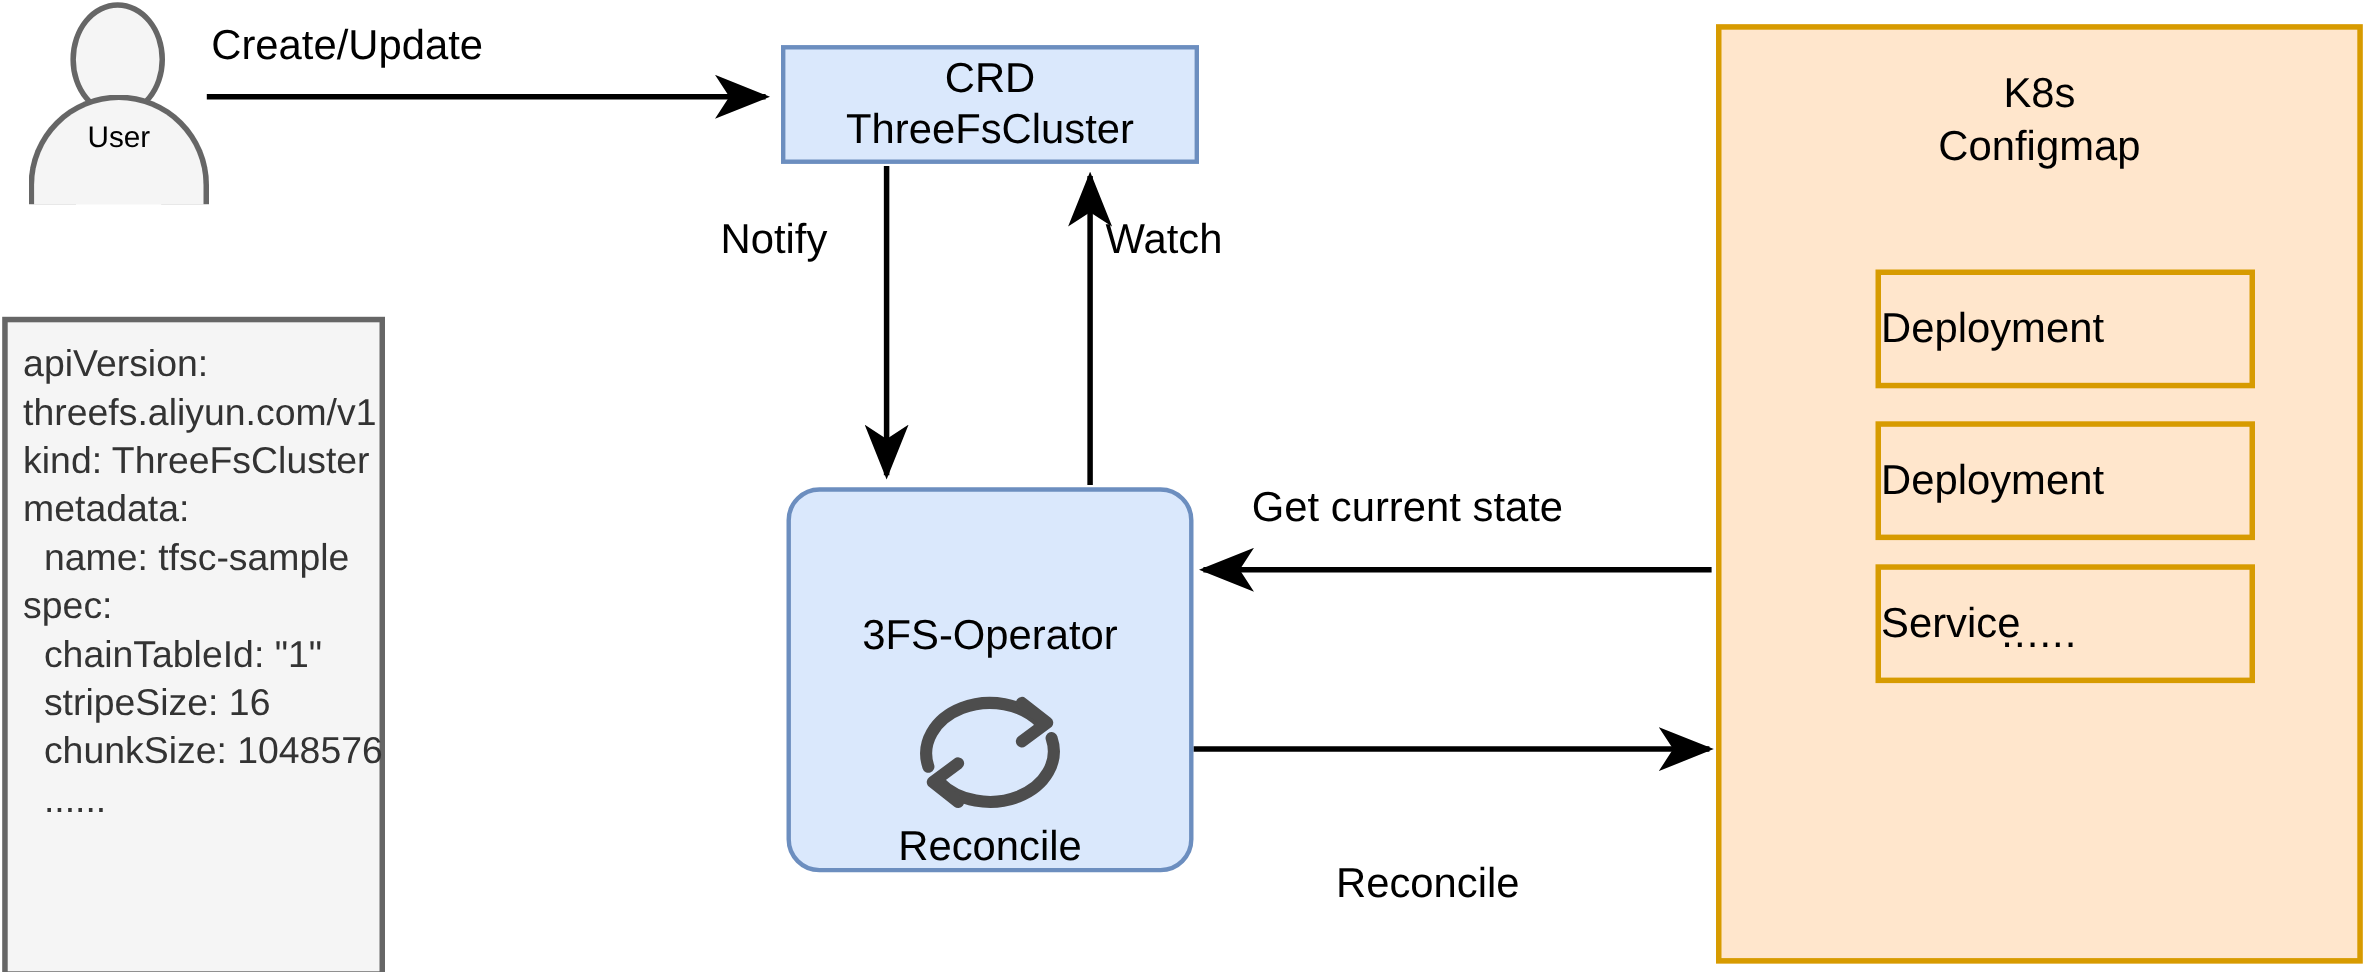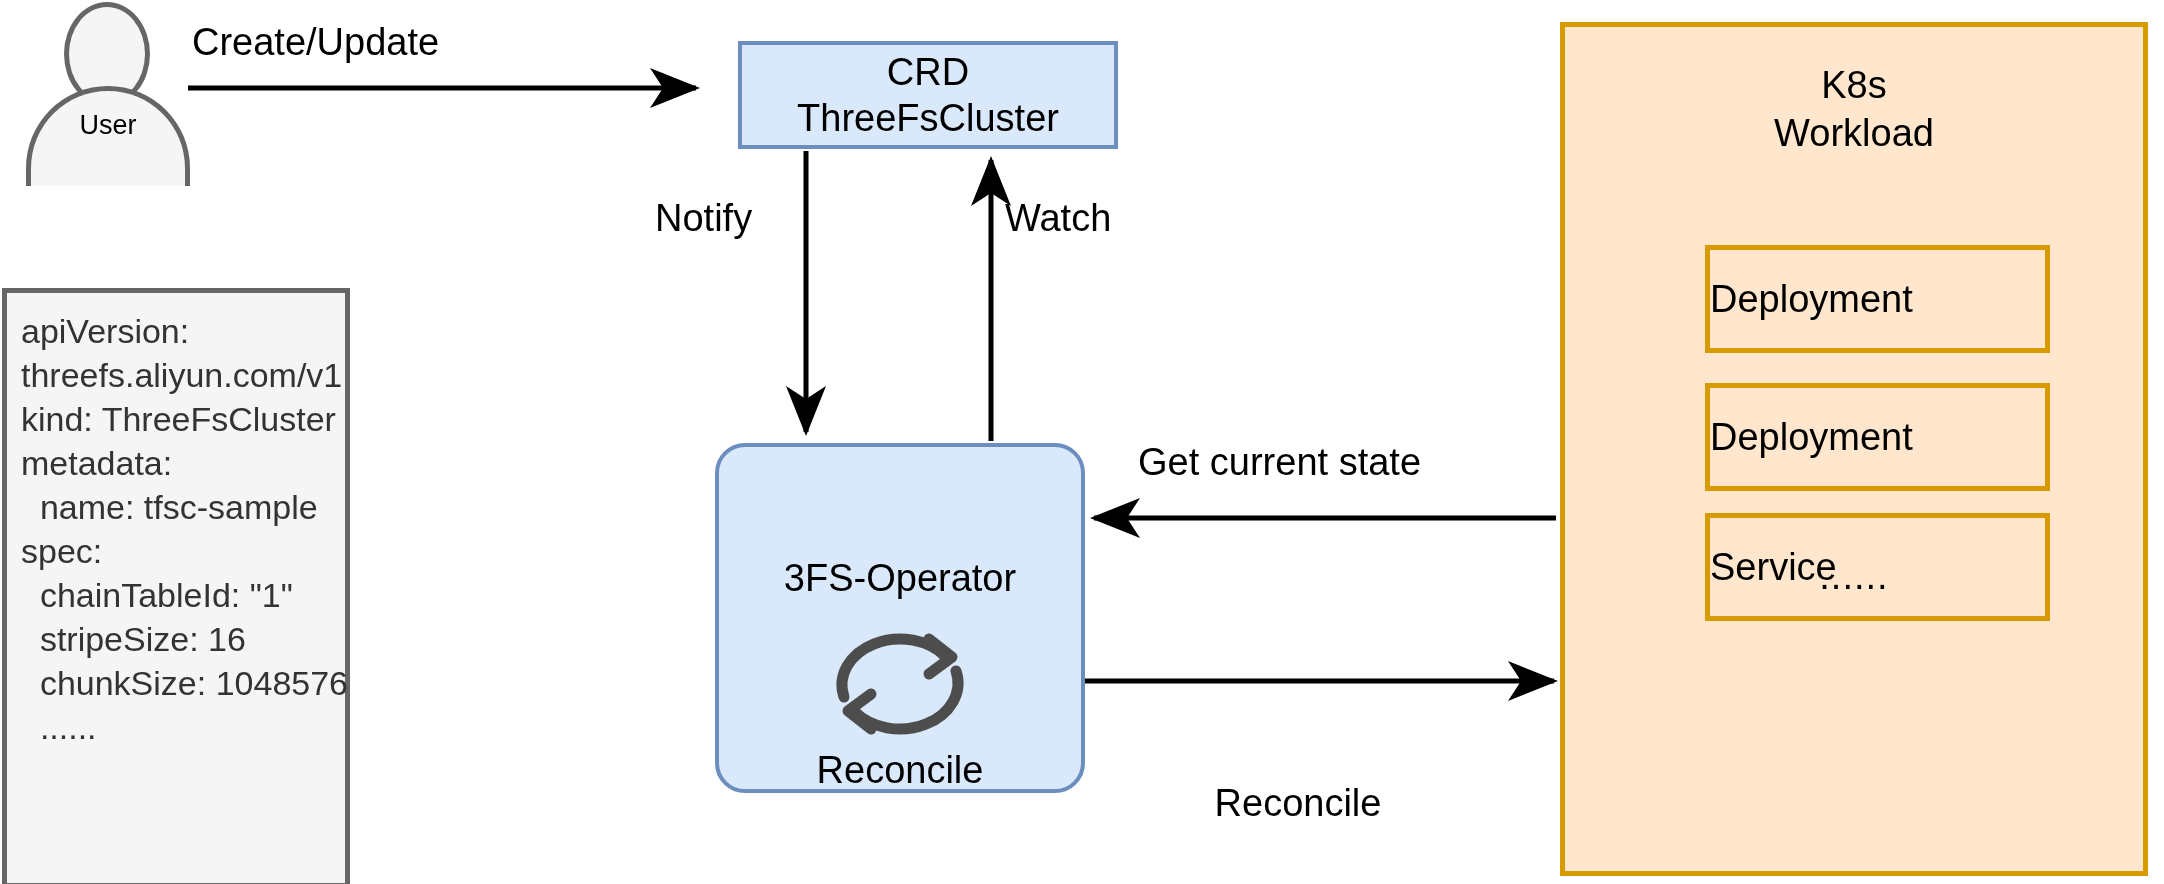--- a/index.html
+++ b/index.html
@@ -80,21 +80,20 @@
     align-items: center;
     justify-content: center;
     text-align: center;
   }
   #crd-box {
     left: 710px; top: 41px;
     width: 380px; height: 108px;
     font-size: 38px;
     line-height: 46px;
     flex-direction: column;
-    margin-left: 28px;
   }
   #operator-box {
     left: 715px; top: 443px;
     width: 370px; height: 350px;
     border-radius: 30px;
     flex-direction: column;
     justify-content: flex-end;
   }
   #operator-title {
     margin-top: 38px;
@@ -242,21 +241,21 @@
 
       <path d="M 136 52 A 58 46 0 0 1 34 92" fill="none" stroke="#4d4d4d" stroke-width="11" stroke-linecap="round"></path>
       <path d="M 51 75 L 28 92 L 51 110" fill="none" stroke="#4d4d4d" stroke-width="11" stroke-linecap="round" stroke-linejoin="round"></path>
     </svg>
     <span id="reconcile-label">Reconcile</span>
   </div>
 
   <div class="abs" id="k8s-panel">
     <div id="k8s-title">
       <div>K8s</div>
-      <div>Workload</div>
+      <div>Configmap</div>
     </div>
 
     <div class="k8s-item" id="k8s-item-0">
       <span>Deployment</span>
     </div>
     <div class="k8s-item" id="k8s-item-1">
       <span>Deployment</span>
     </div>
     <div class="k8s-item" id="k8s-item-2">
       <span>Service</span>

